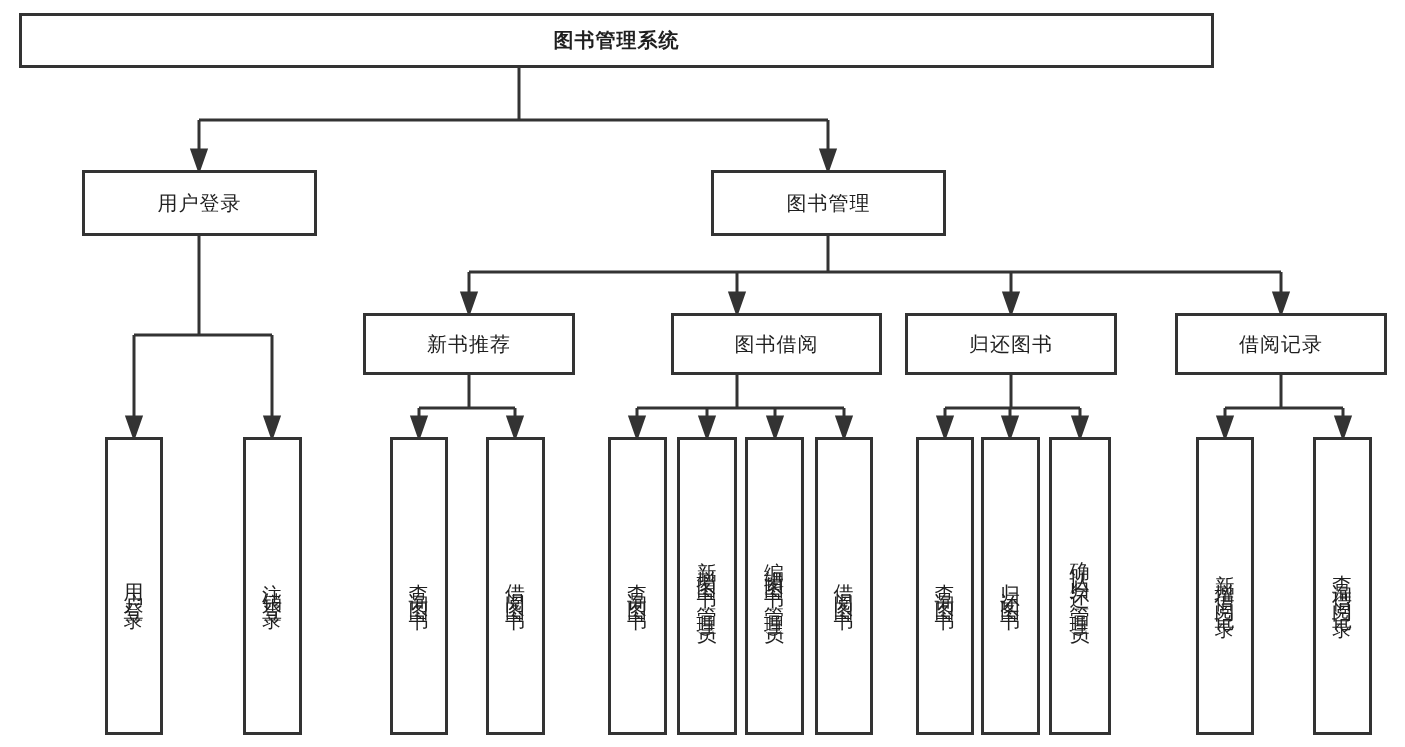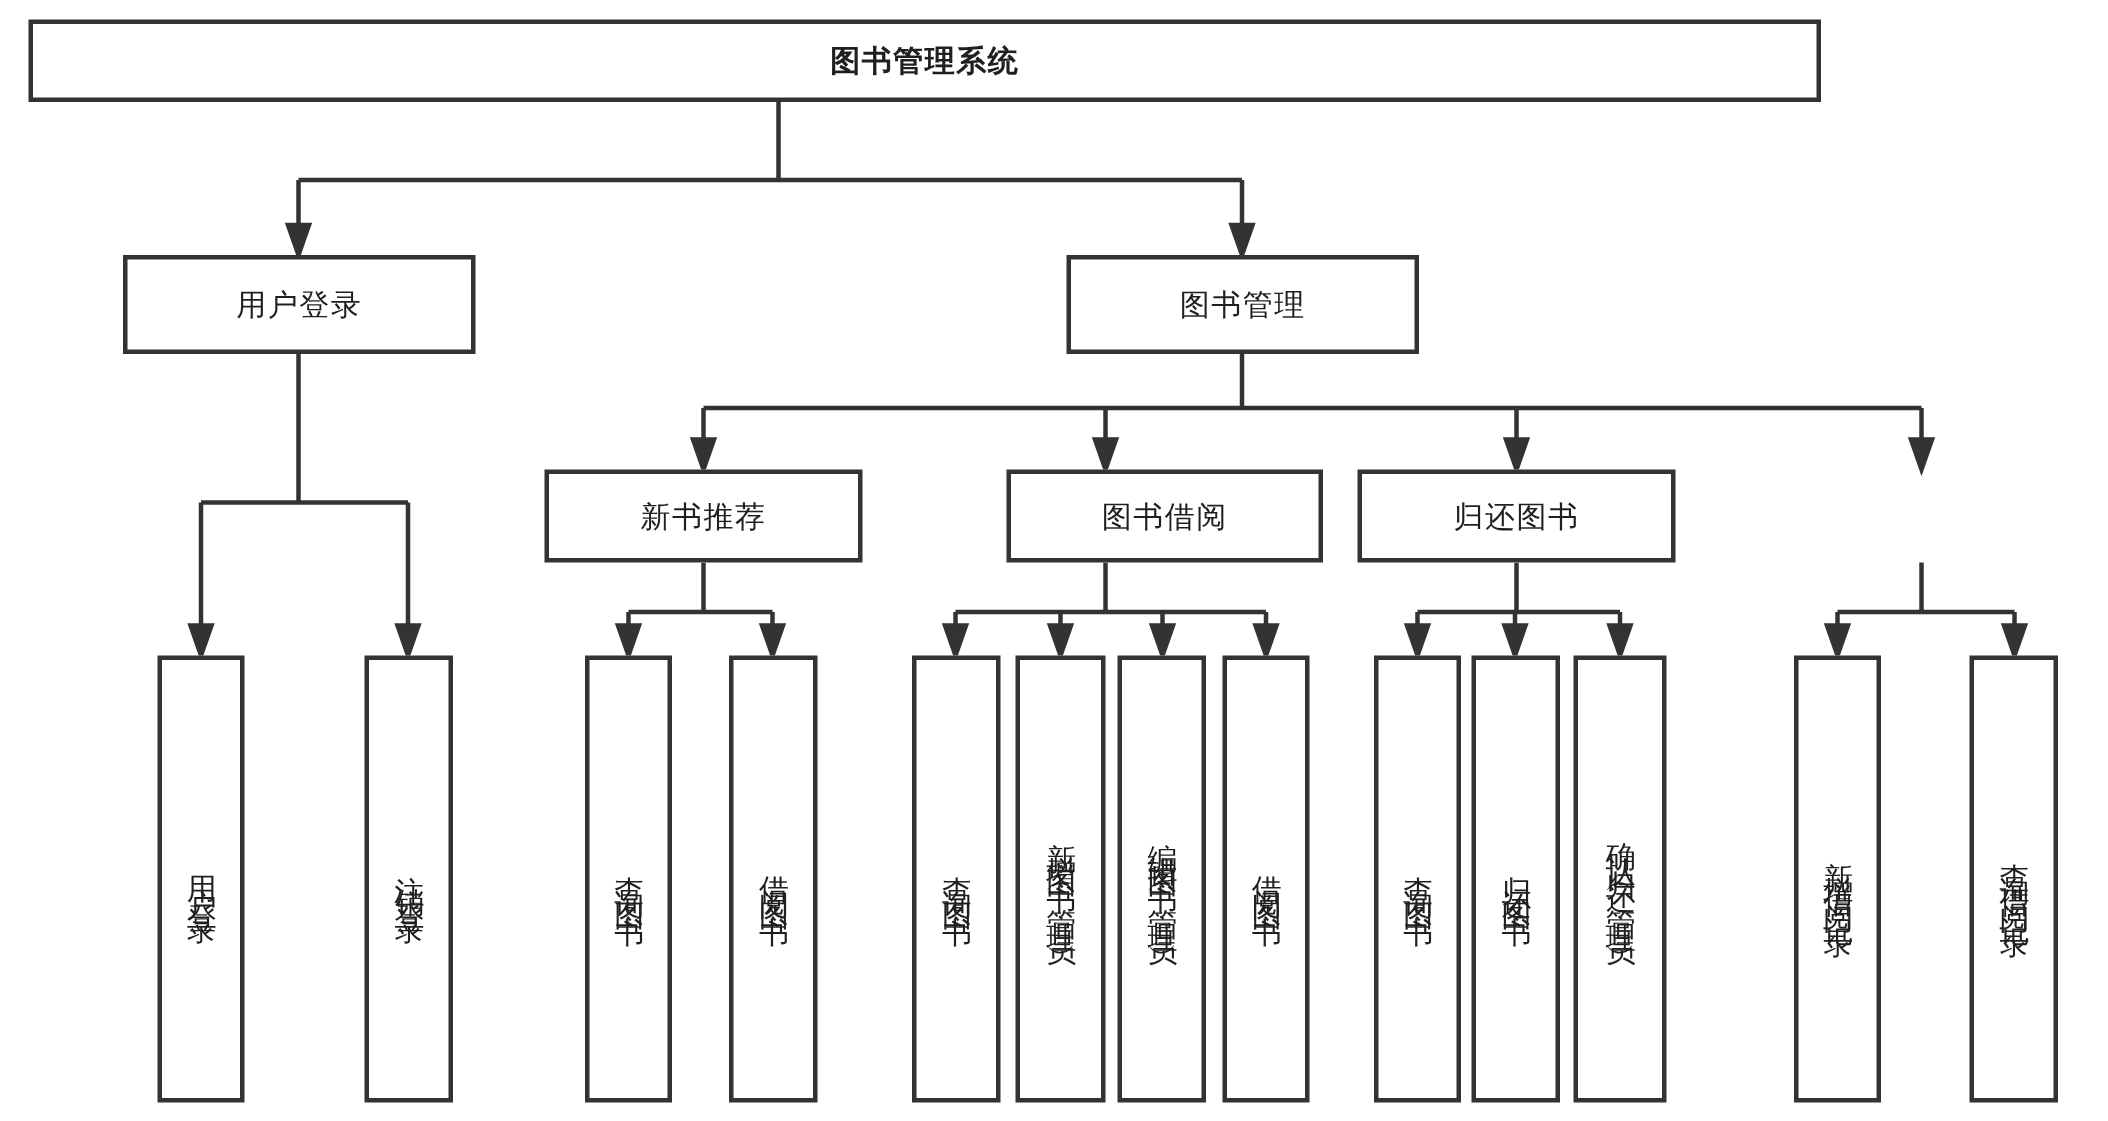--- a/index.html
+++ b/index.html
@@ -119,20 +119,21 @@
   </svg>
 
   <div class="node hbox" style="left:19px; top:13px; width:1195px; height:55px;font-weight:bold;">图书管理系统</div>
 
   <div class="node hbox" style="left:82px; top:170px; width:235px; height:66px;">用户登录</div>
   <div class="node hbox" style="left:711px; top:170px; width:235px; height:66px;">图书管理</div>
 
   <div class="node hbox" style="left:363px; top:313px; width:212px; height:62px;">新书推荐</div>
   <div class="node hbox" style="left:632px; top:313px; width:211px; height:62px;margin-left:39px;">图书借阅</div>
   <div class="node hbox" style="left:905px; top:313px; width:212px; height:62px;">归还图书</div>
+  <div class="node hbox" style="left:1175px; top:313px; width:212px; height:62px;">借阅记录</div>
 
   <div class="node vbox" style="left:105px; top:437px; width:58px; height:298px;">
     <span>用户登录</span>
   </div>
   <div class="node vbox" style="left:243px; top:437px; width:59px; height:298px;">
     <span>注销登录</span>
   </div>
 
   <div class="node vbox" style="left:390px; top:437px; width:58px; height:298px;">
     <span>查询图书</span>

